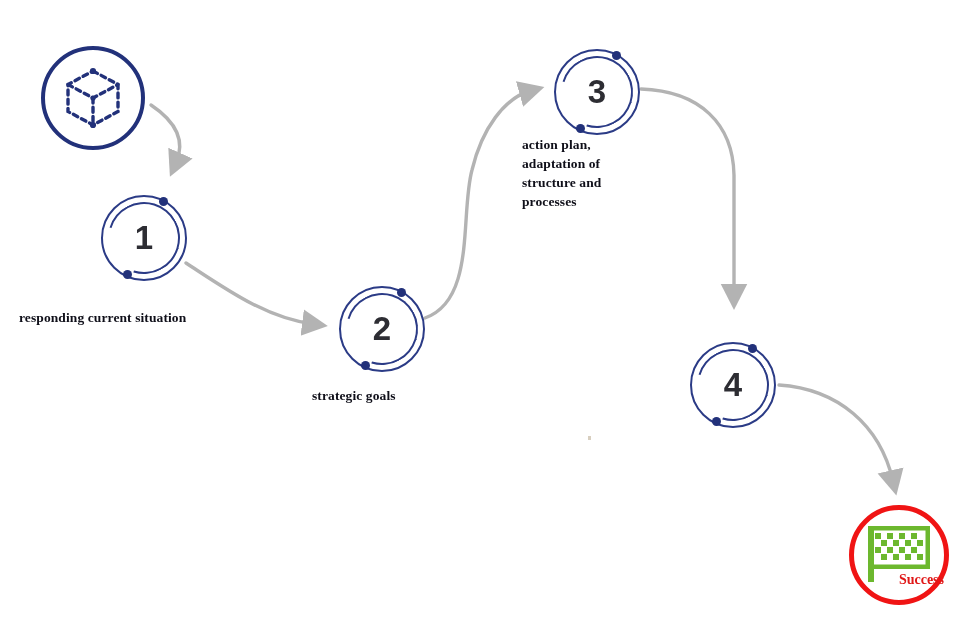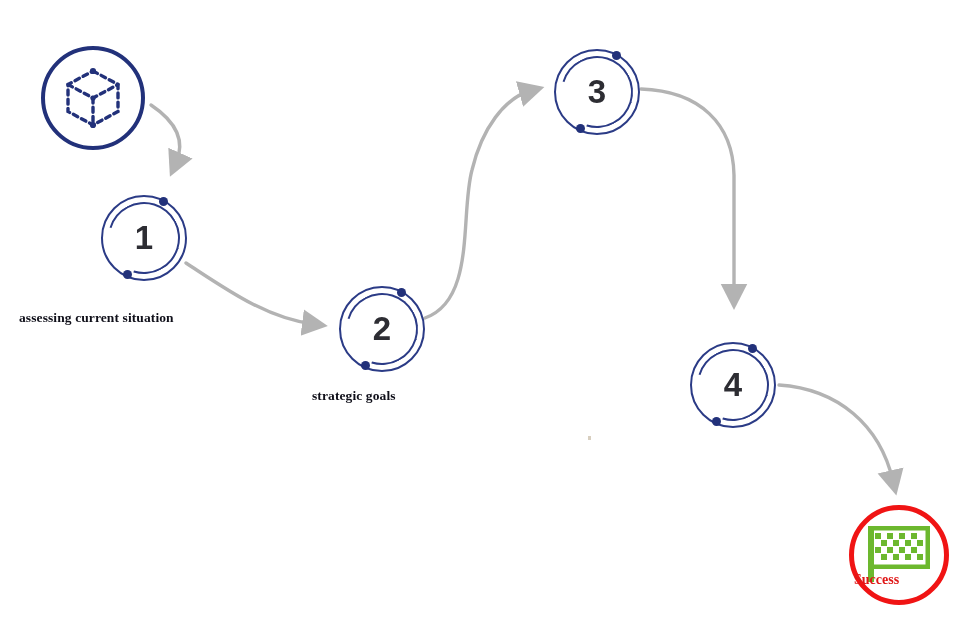--- a/index.html
+++ b/index.html
@@ -126,21 +126,21 @@
     top: 44px;
     transform: translate(-50%, -50%);
     width: 62px;
     height: 56px;
   }
   .success-node .success-text {
     position: absolute;
     left: 0;
     right: 0;
     top: 62px;
-    text-align: left;
+    text-align: right;
     font-family: "Liberation Serif", serif;
     font-size: 14px;
     font-weight: bold;
     color: #e01818;
   }
 
   .speck {
     position: absolute;
     left: 588px;
     top: 436px;
@@ -185,38 +185,42 @@
     </svg>
   </div>
 
   <div class="step" style="left:101px; top:195px;">
     <div class="ring-outer"></div>
     <div class="ring-inner"></div>
     <div class="dot dot-tr"></div>
     <div class="dot dot-bl"></div>
     <div class="num">1</div>
   </div>
-  <div class="label" style="left:19px; top:308px;">assessing current situation</div>
+  <div class="label" style="left:19px; top:308px;">responding current situation</div>
 
   <div class="step" style="left:339px; top:286px;">
     <div class="ring-outer"></div>
     <div class="ring-inner"></div>
     <div class="dot dot-tr"></div>
     <div class="dot dot-bl"></div>
     <div class="num">2</div>
   </div>
   <div class="label" style="left:312px; top:386px;">strategic goals</div>
 
   <div class="step" style="left:554px; top:49px;">
     <div class="ring-outer"></div>
     <div class="ring-inner"></div>
     <div class="dot dot-tr"></div>
     <div class="dot dot-bl"></div>
     <div class="num">3</div>
   </div>
+  <div class="label" style="left:522px; top:135px;">action plan,
+adaptation of
+structure and
+processes</div>
 
   <div class="step" style="left:690px; top:342px;">
     <div class="ring-outer"></div>
     <div class="ring-inner"></div>
     <div class="dot dot-tr"></div>
     <div class="dot dot-bl"></div>
     <div class="num">4</div>
   </div>
 
   <div class="speck"></div>

